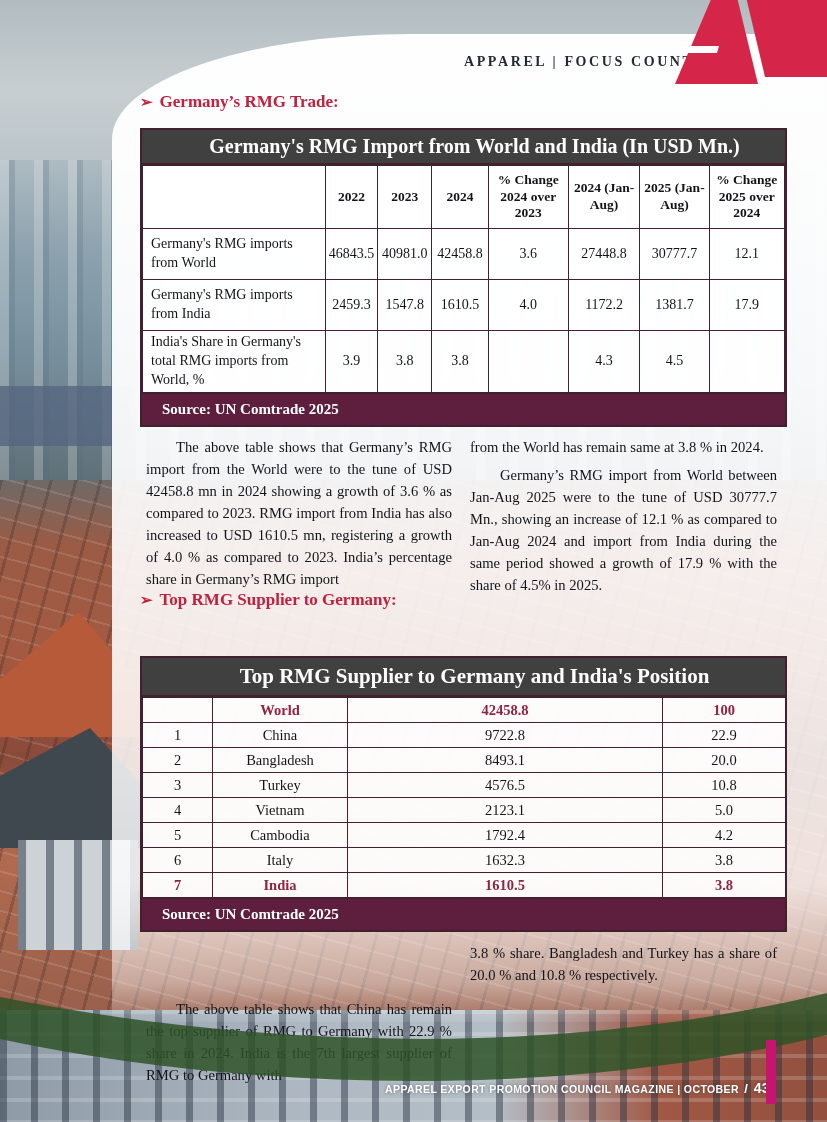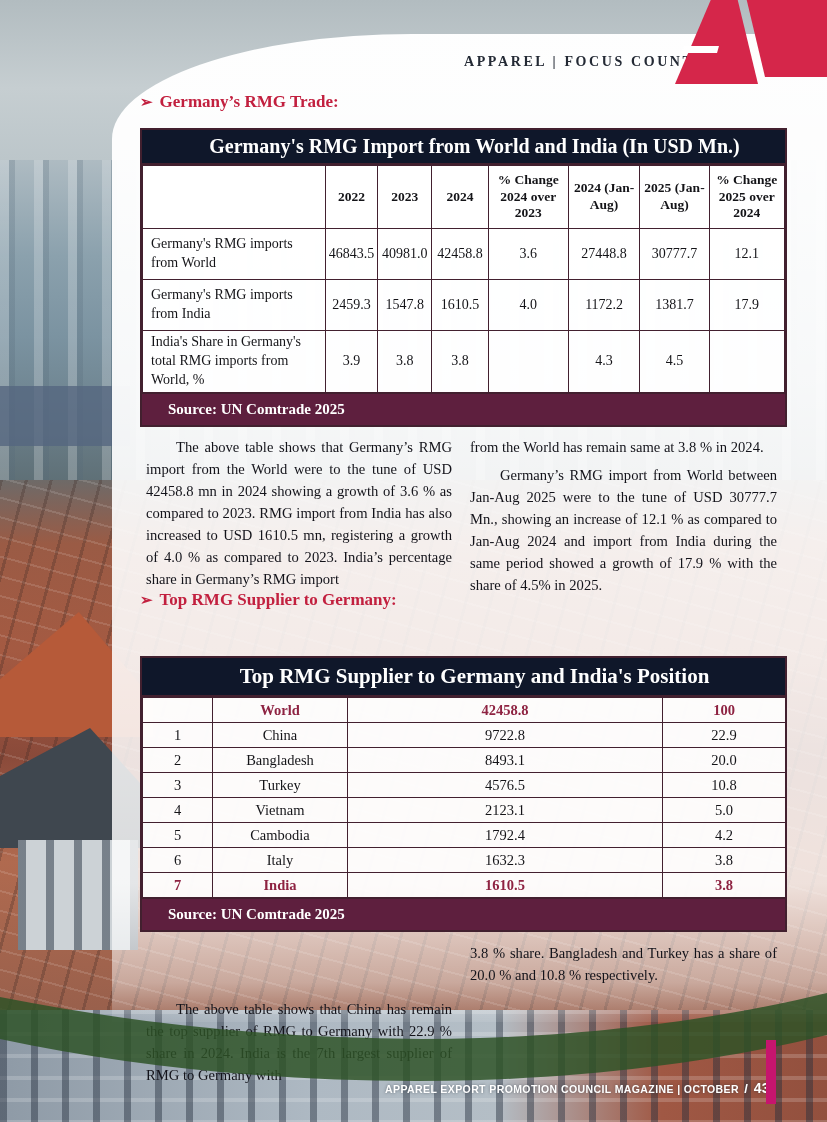--- a/index.html
+++ b/index.html
@@ -47,30 +47,30 @@
 
   
   .sec-head { position:absolute; font-size:17px; font-weight:bold; color:#c2203f; }
   .sec-head .arrow { font-size:15px; margin-right:7px; }
   .h1 { left:140px; top:92px; }
   .h2 { left:140px; top:590px; }
 
   
   .tbl-wrap { position:absolute; left:140px; width:643px; border:2px solid #42202f; background:rgba(255,255,255,.85); }
   .t1-wrap { top:128px; }
-  .tbl-title { background:#0f172a; color:#fff; text-align:center; font-weight:bold;
+  .tbl-title { background:#404040; color:#fff; text-align:center; font-weight:bold;
                border-bottom:2px solid #42202f;padding-left:22px; }
   .t1-title { font-size:20px; line-height:33px; height:33px; }
   table { border-collapse:collapse; table-layout:fixed; width:100%; }
   .t1 th, .t1 td { border:1.4px solid #42202f; text-align:center; font-size:13.5px; color:#141418; padding:1px 2px; }
   .t1 th { font-weight:bold; height:60px; line-height:1.25; }
   .t1 td { height:46px; font-size:14px; }
   .t1 td.rowlabel { text-align:left; padding:2px 4px 2px 8px; line-height:1.35;margin-top:47px; }
   .src-bar { background:#5e1f3e; color:#fff; font-weight:bold; font-size:15px;
-             height:31px; line-height:31px; padding-left:26px; border-top:1.4px solid #42202f; }
+             height:31px; line-height:31px; padding-left:20px; border-top:1.4px solid #42202f; }
 
   
   .para { position:absolute; width:320px; font-size:14.6px; line-height:22px;
           text-align:justify; color:#13131a; }
   .para p { margin:6px; }
   .para p.ind { text-indent:30px; }
   .p1-left  { left:140px; top:430px; width:318px; }
   .p1-right { left:464px; top:430px; width:319px; }
   .p2-left  { left:140px; top:992px; width:318px; }
   .p2-right { left:464px; top:936px; width:319px; }

